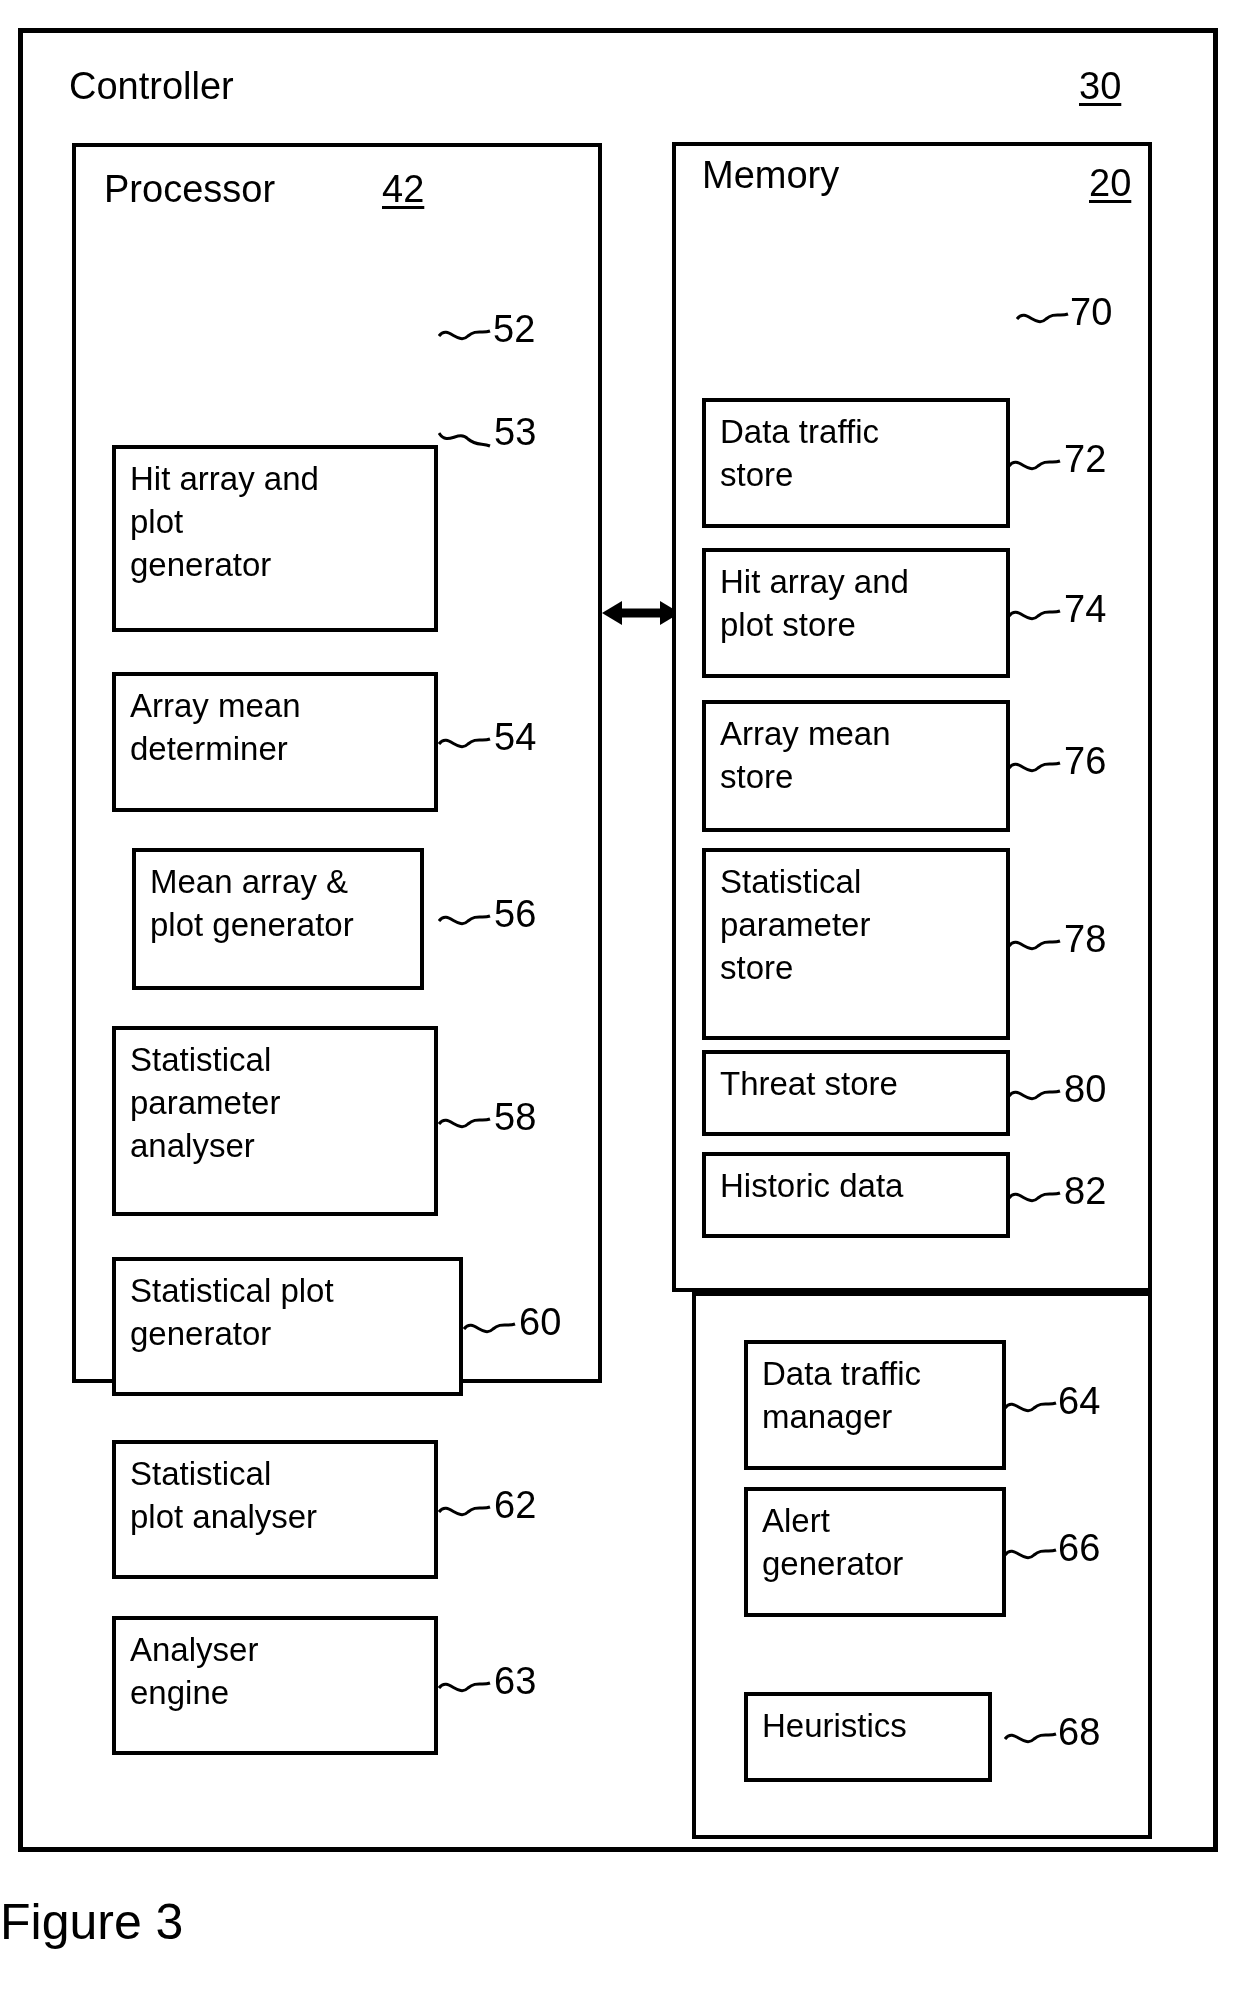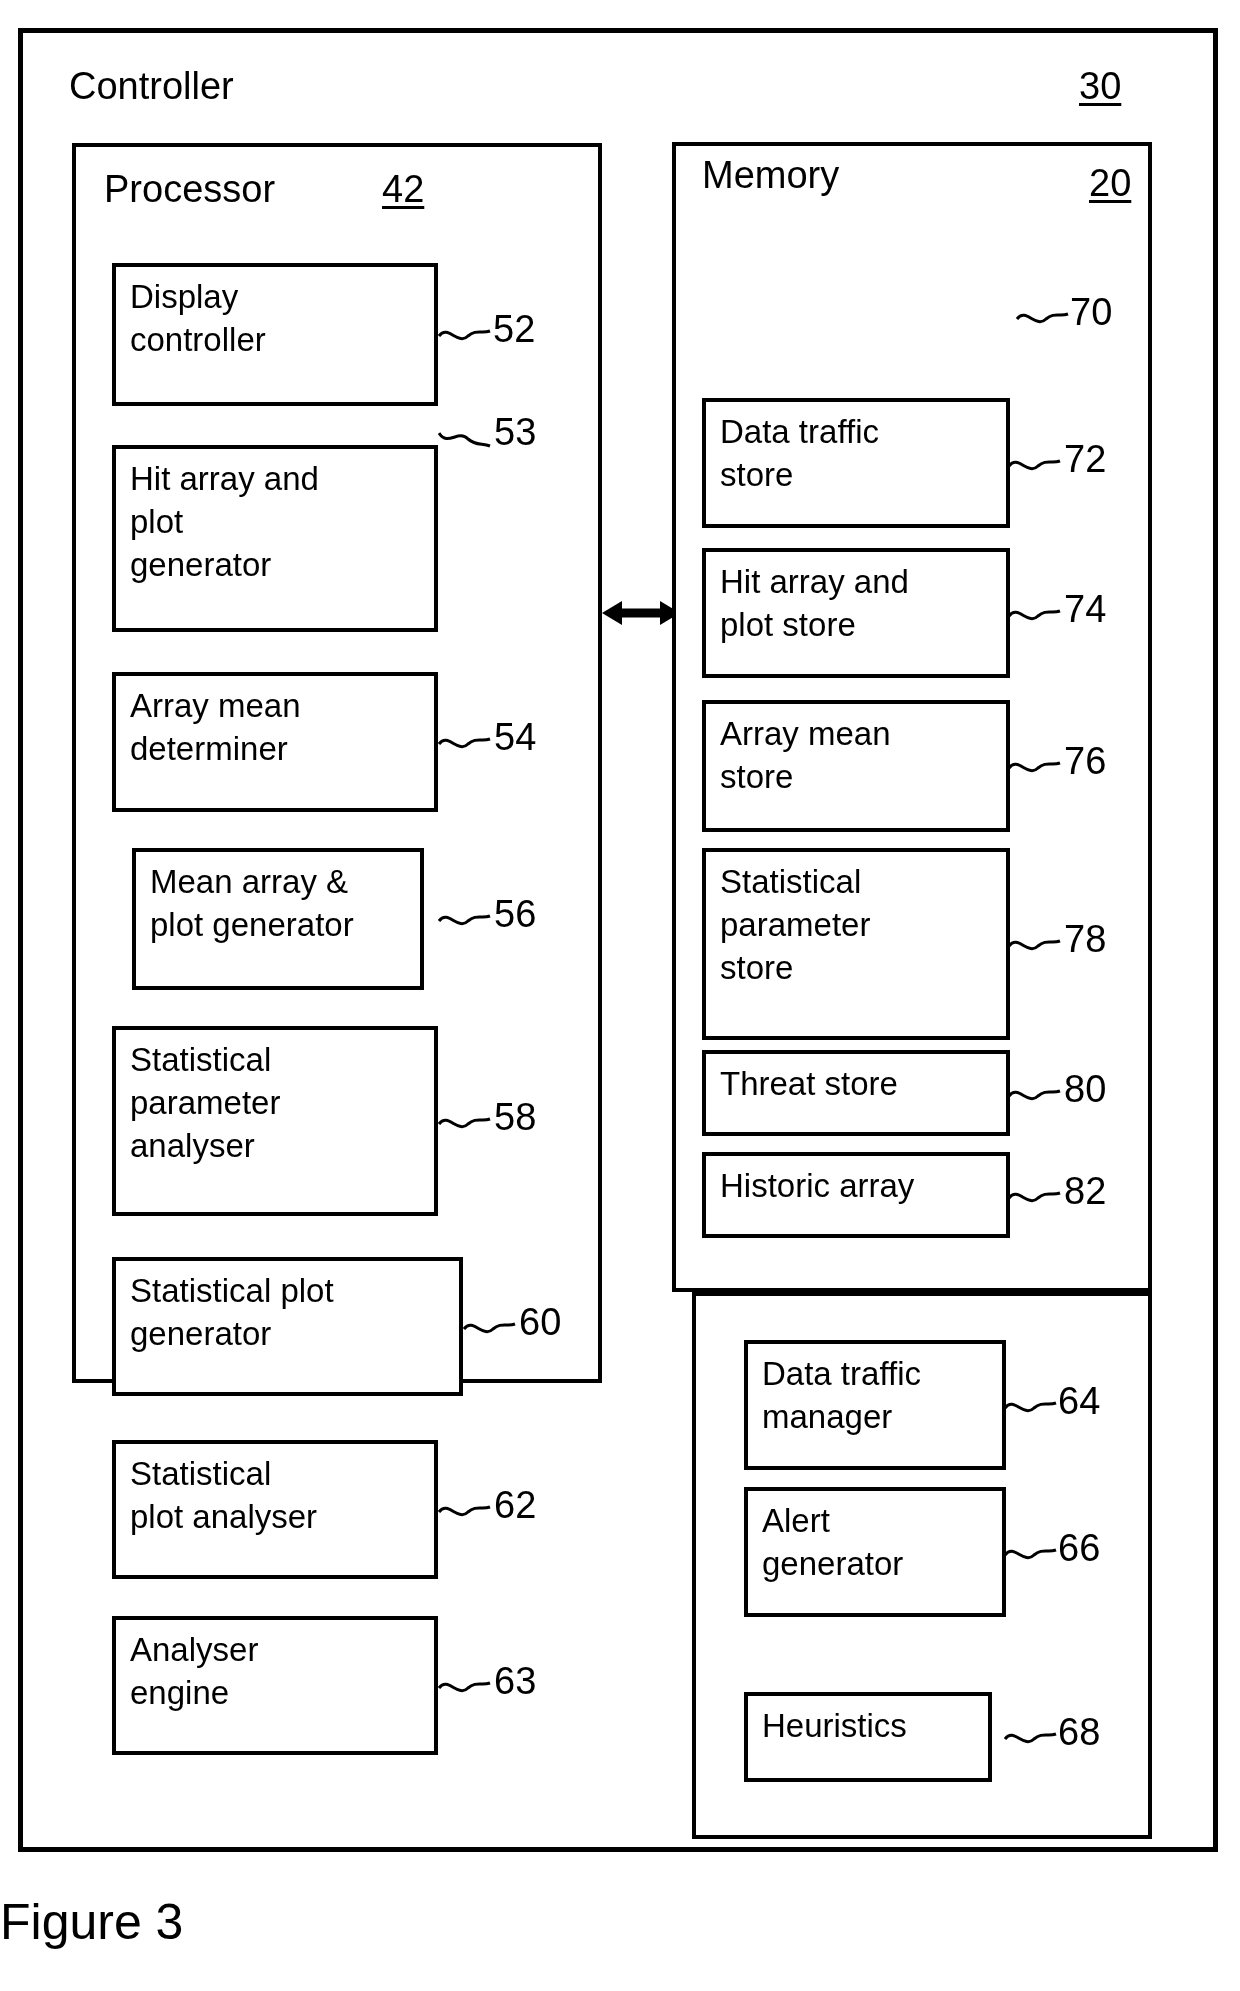--- a/index.html
+++ b/index.html
@@ -141,24 +141,20 @@
   <div class="outer-frame">
     <div class="heading heading-controller">Controller</div>
     <div class="ref-underlined ref-30">30</div>
   </div>
 
   <div class="panel panel-processor">
     <div class="heading heading-processor">Processor</div>
     <div class="ref-underlined ref-42">42</div>
   </div>
 
-  <div class="cbox" style="left:112px; top:263px; width:326px; height:143px;">
-    <div class="cbox-label">Display
-controller</div>
-  </div>
   <svg class="leader" style="left:438px; top:322px;" viewBox="0 0 62 24">
     <path d="M1,14 C10,2 20,24 30,14 C38,7 44,12 52,9" fill="none" stroke="#000" stroke-width="3"></path>
   </svg>
   <div class="ref-num" style="left:493px; top:310px;">52</div>
 
   <div class="cbox" style="left:112px; top:445px; width:326px; height:187px;">
     <div class="cbox-label">Hit array and
 plot
 generator</div>
   </div>
@@ -277,21 +273,21 @@
 
   <div class="cbox" style="left:702px; top:1050px; width:308px; height:86px;">
     <div class="cbox-label">Threat store</div>
   </div>
   <svg class="leader" style="left: 1008px; top: 1082px;" viewBox="0 0 62 24">
     <path d="M1,14 C10,2 20,24 30,14 C38,7 44,12 52,9" fill="none" stroke="#000" stroke-width="3"></path>
   </svg>
   <div class="ref-num" style="left: 1064px; top: 1070px;">80</div>
 
   <div class="cbox" style="left:702px; top:1152px; width:308px; height:86px;">
-    <div class="cbox-label">Historic array</div>
+    <div class="cbox-label">Historic data</div>
   </div>
   <svg class="leader" style="left: 1008px; top: 1184px;" viewBox="0 0 62 24">
     <path d="M1,14 C10,2 20,24 30,14 C38,7 44,12 52,9" fill="none" stroke="#000" stroke-width="3"></path>
   </svg>
   <div class="ref-num" style="left: 1064px; top: 1172px;">82</div>
 
   <div class="panel panel-services"></div>
 
   <div class="cbox" style="left:744px; top:1340px; width:262px; height:130px;">
     <div class="cbox-label">Data traffic

